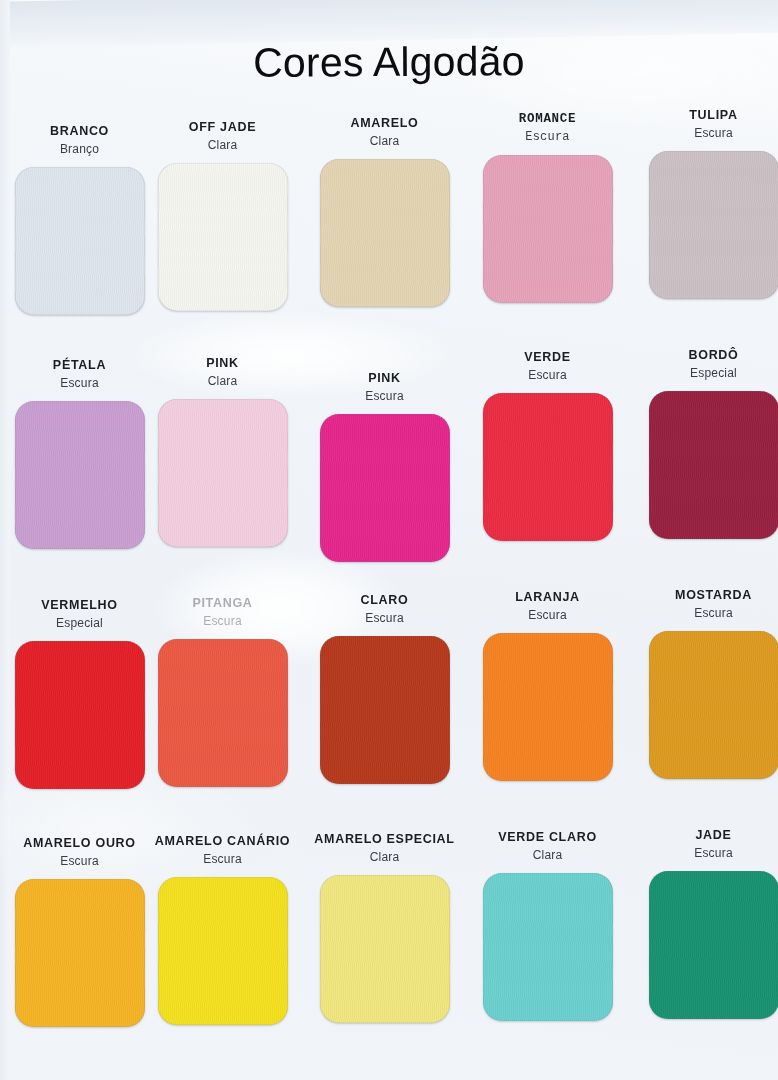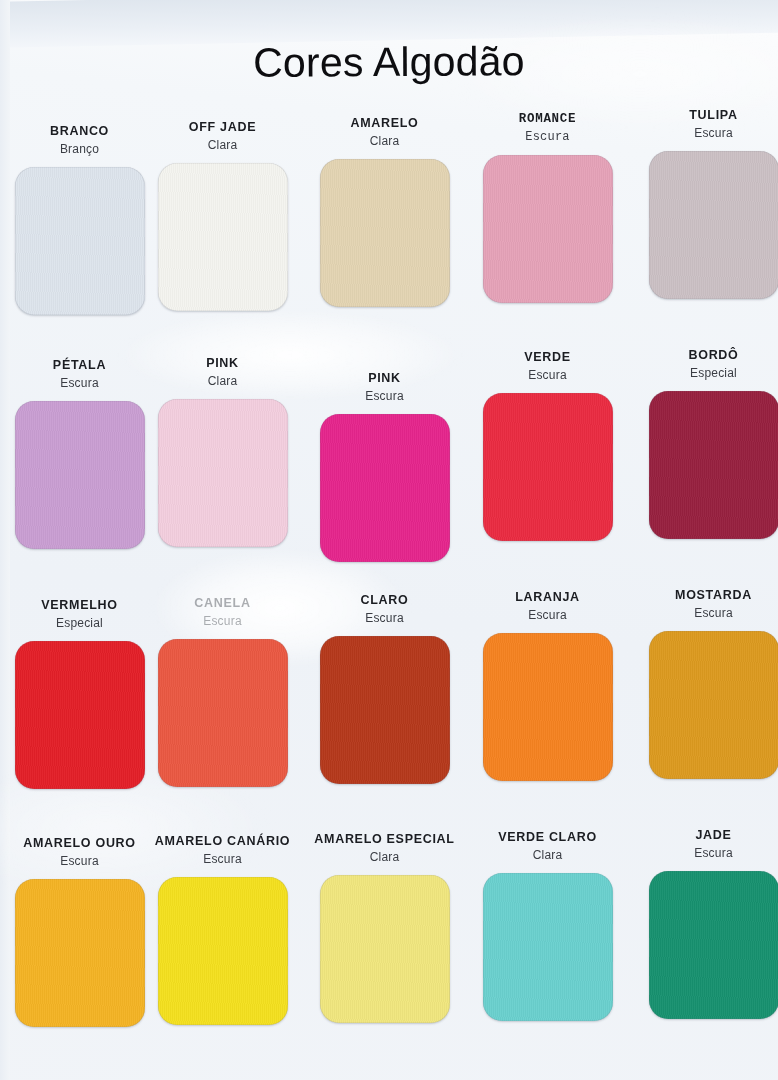--- a/index.html
+++ b/index.html
@@ -251,21 +251,21 @@
       </div>
     </div>
 
     <div class="row row2">
       <div class="cell c0">
         <div class="name">VERMELHO</div>
         <div class="kind">Especial</div>
         <div class="swatch" style="background: rgb(227, 31, 40);"></div>
       </div>
       <div class="cell c1 washed">
-        <div class="name">CANELA</div>
+        <div class="name">PITANGA</div>
         <div class="kind">Escura</div>
         <div class="swatch" style="background: rgb(234, 88, 66);"></div>
       </div>
       <div class="cell c2">
         <div class="name">CLARO</div>
         <div class="kind">Escura</div>
         <div class="swatch" style="background: rgb(181, 56, 27);"></div>
       </div>
       <div class="cell c3">
         <div class="name">LARANJA</div>

